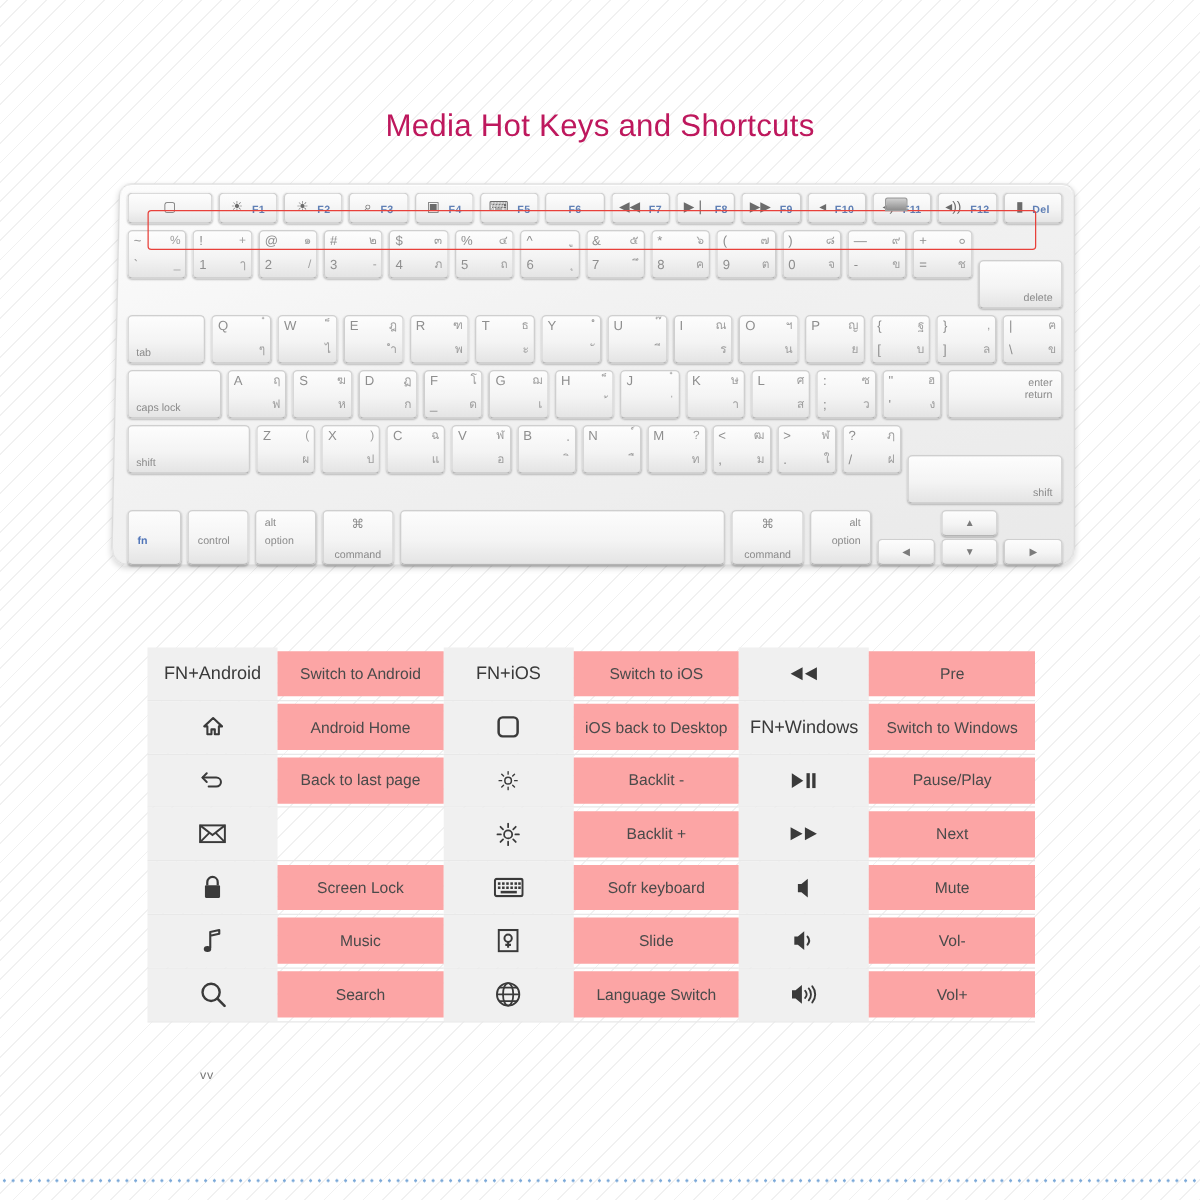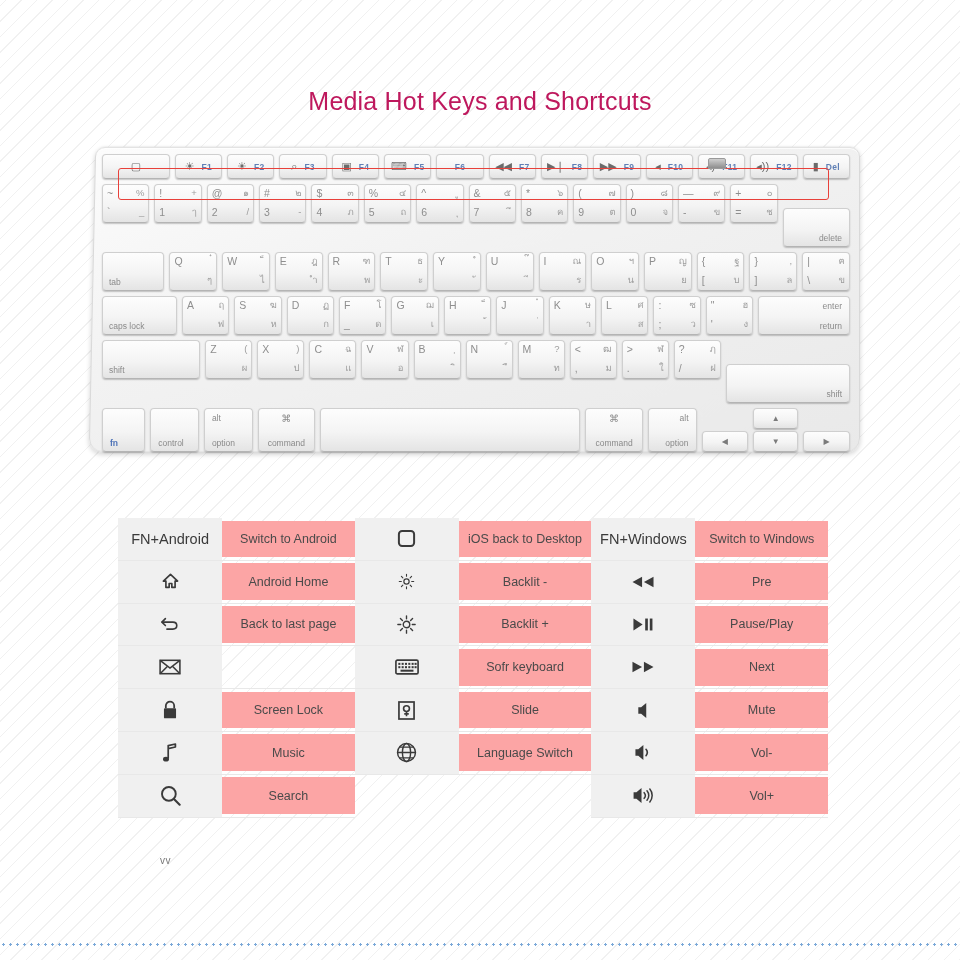--- a/index.html
+++ b/index.html
@@ -103,21 +103,21 @@
   }
   .wordkey.right { justify-content: flex-end; margin-top: 24px; }
   .wordkey.right span { padding: 0 7px 3px 0; }
 
   .stack { position: relative; }
   .stack .top-lab {
     position: absolute; top: 4px; right: 7px;
     font-size: 8.5px; color: #8a8a8a;
   }
   .stack .bot-lab {
-    position: absolute; bottom: 3px; right: 7px;
+    position: absolute; bottom: 14px; right: 7px;
     font-size: 8.5px; color: #8a8a8a;
   }
   .stack .top-lab.l2 { left: 7px; right: auto; }
   .stack .bot-lab.l2 { left: 7px; right: auto; text-align: right; }
   .stack .ctr-lab {
     position: absolute; bottom: 3px; left: 50%; transform: translateX(-50%);
     font-size: 8.5px; color: #8a8a8a;
   }
   .stack .ctr-top {
     position: absolute; top: 4px; left: 50%; transform: translateX(-50%);
@@ -882,20 +882,24 @@
               <circle cx="9.3" cy="9.3" r="7.2" fill="none" stroke="#3a3a3a" stroke-width="2"></circle>
               <path d="M14.6 14.6 20.6 20.6" stroke="#3a3a3a" stroke-width="2.2" stroke-linecap="round"></path>
             </svg>
           </span>
       </div>
       <div class="tcell-text">Search</div>
     </div>
   </div>
 
   <div class="tcol">
+    <div class="trow head">
+      <div class="tcell-icon">FN+iOS</div>
+      <div class="tcell-text">Switch to iOS</div>
+    </div>
     <div class="trow">
       <div class="tcell-icon">
         <span class="ic">
             <svg width="19" height="19" viewBox="0 0 20 20">
               <rect x="2" y="2" width="16" height="16" rx="3.4" fill="none" stroke="#3a3a3a" stroke-width="2.1"></rect>
             </svg>
           </span>
       </div>
       <div class="tcell-text">iOS back to Desktop</div>
     </div>
@@ -970,33 +974,33 @@
               <ellipse cx="11" cy="11" rx="4.3" ry="9.4" fill="none" stroke="#3a3a3a" stroke-width="1.5"></ellipse>
               <path d="M1.6 11h18.8M3.3 5.4h15.4M3.3 16.6h15.4" stroke="#3a3a3a" stroke-width="1.4"></path>
             </svg>
           </span>
       </div>
       <div class="tcell-text">Language Switch</div>
     </div>
   </div>
 
   <div class="tcol">
+    <div class="trow">
+      <div class="tcell-icon">
+        <span class="ic">
+            <svg width="24" height="14" viewBox="0 0 26 14">
+              <path d="M12 1.4 1.6 7 12 12.6zM24.4 1.4 14 7l10.4 5.6z" fill="#3a3a3a"></path>
+            </svg>
+          </span>
+      </div>
+      <div class="tcell-text">Pre</div>
+    </div>
     <div class="trow head">
       <div class="tcell-icon">FN+Windows</div>
       <div class="tcell-text">Switch to Windows</div>
-    </div>
-    <div class="trow">
-      <div class="tcell-icon">
-        <span class="ic">
-            <svg width="24" height="14" viewBox="0 0 26 14">
-              <path d="M12 1.4 1.6 7 12 12.6zM24.4 1.4 14 7l10.4 5.6z" fill="#3a3a3a"></path>
-            </svg>
-          </span>
-      </div>
-      <div class="tcell-text">Pre</div>
     </div>
     <div class="trow">
       <div class="tcell-icon">
         <span class="ic">
             <svg width="22" height="15" viewBox="0 0 24 15">
               <path d="M1.6 1 11.6 7.5 1.6 14z" fill="#3a3a3a"></path>
               <rect x="14.4" y="1" width="2.9" height="13" fill="#3a3a3a"></rect>
               <rect x="19.4" y="1" width="2.9" height="13" fill="#3a3a3a"></rect>
             </svg>
           </span>

